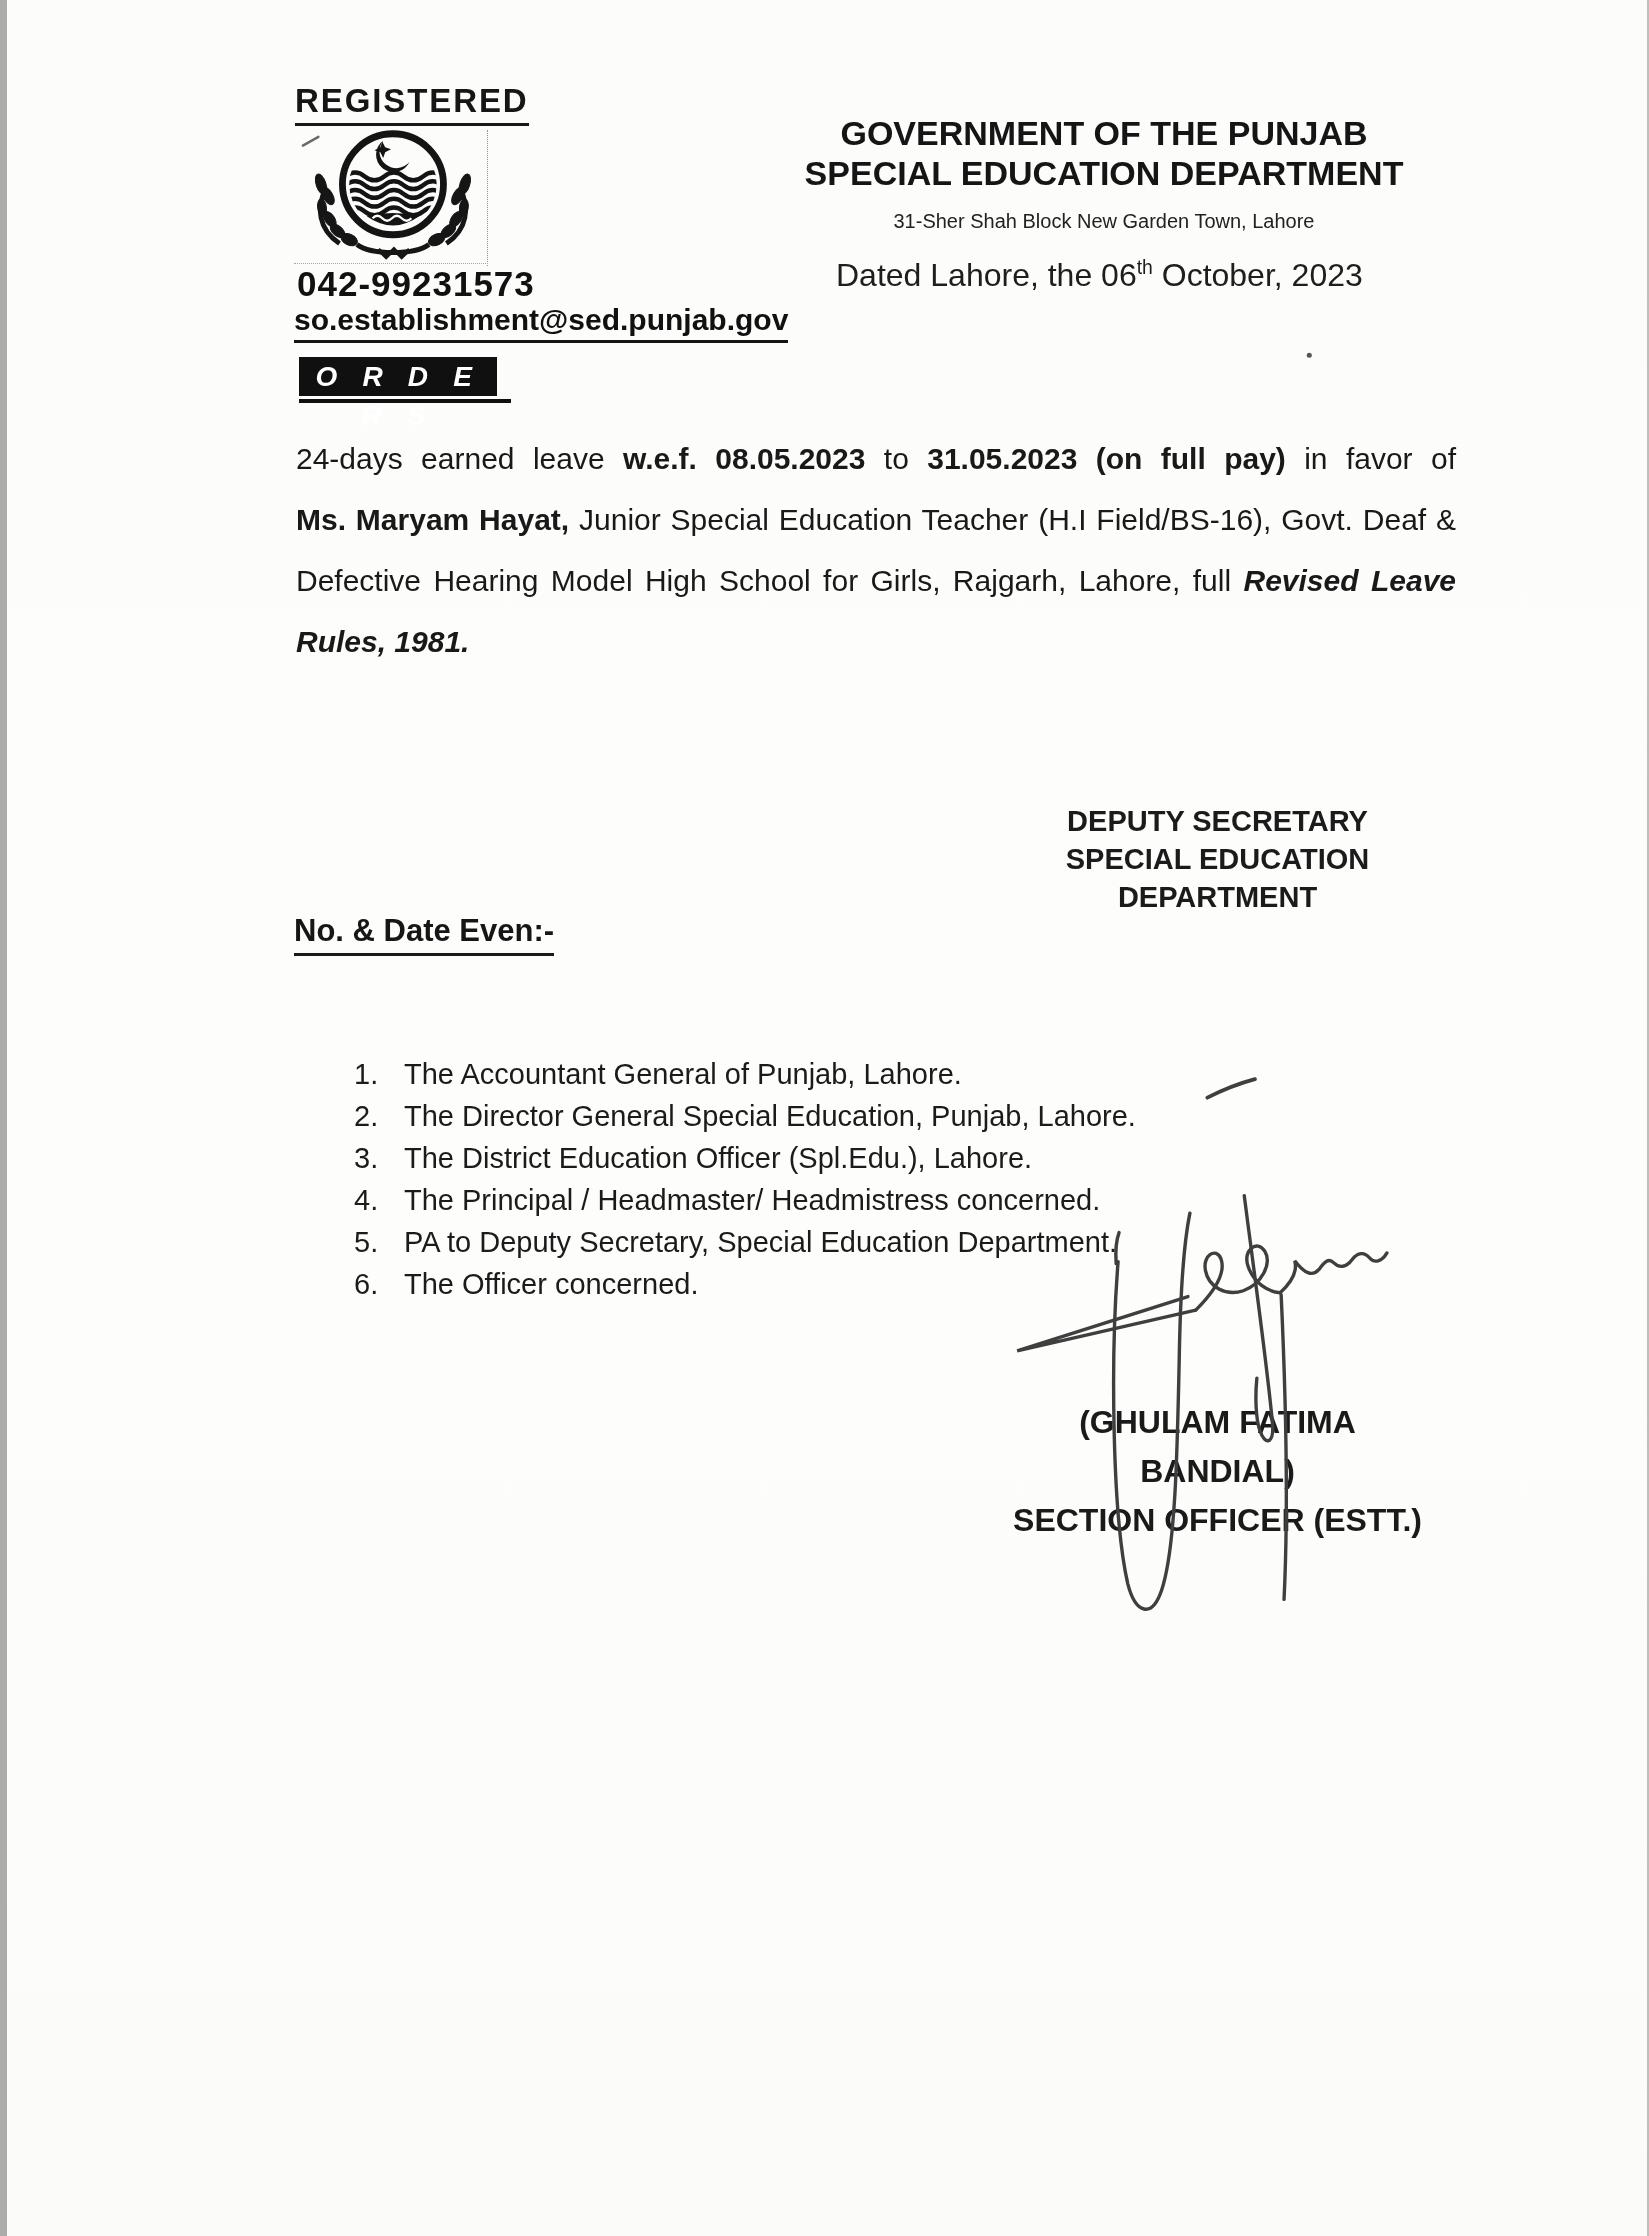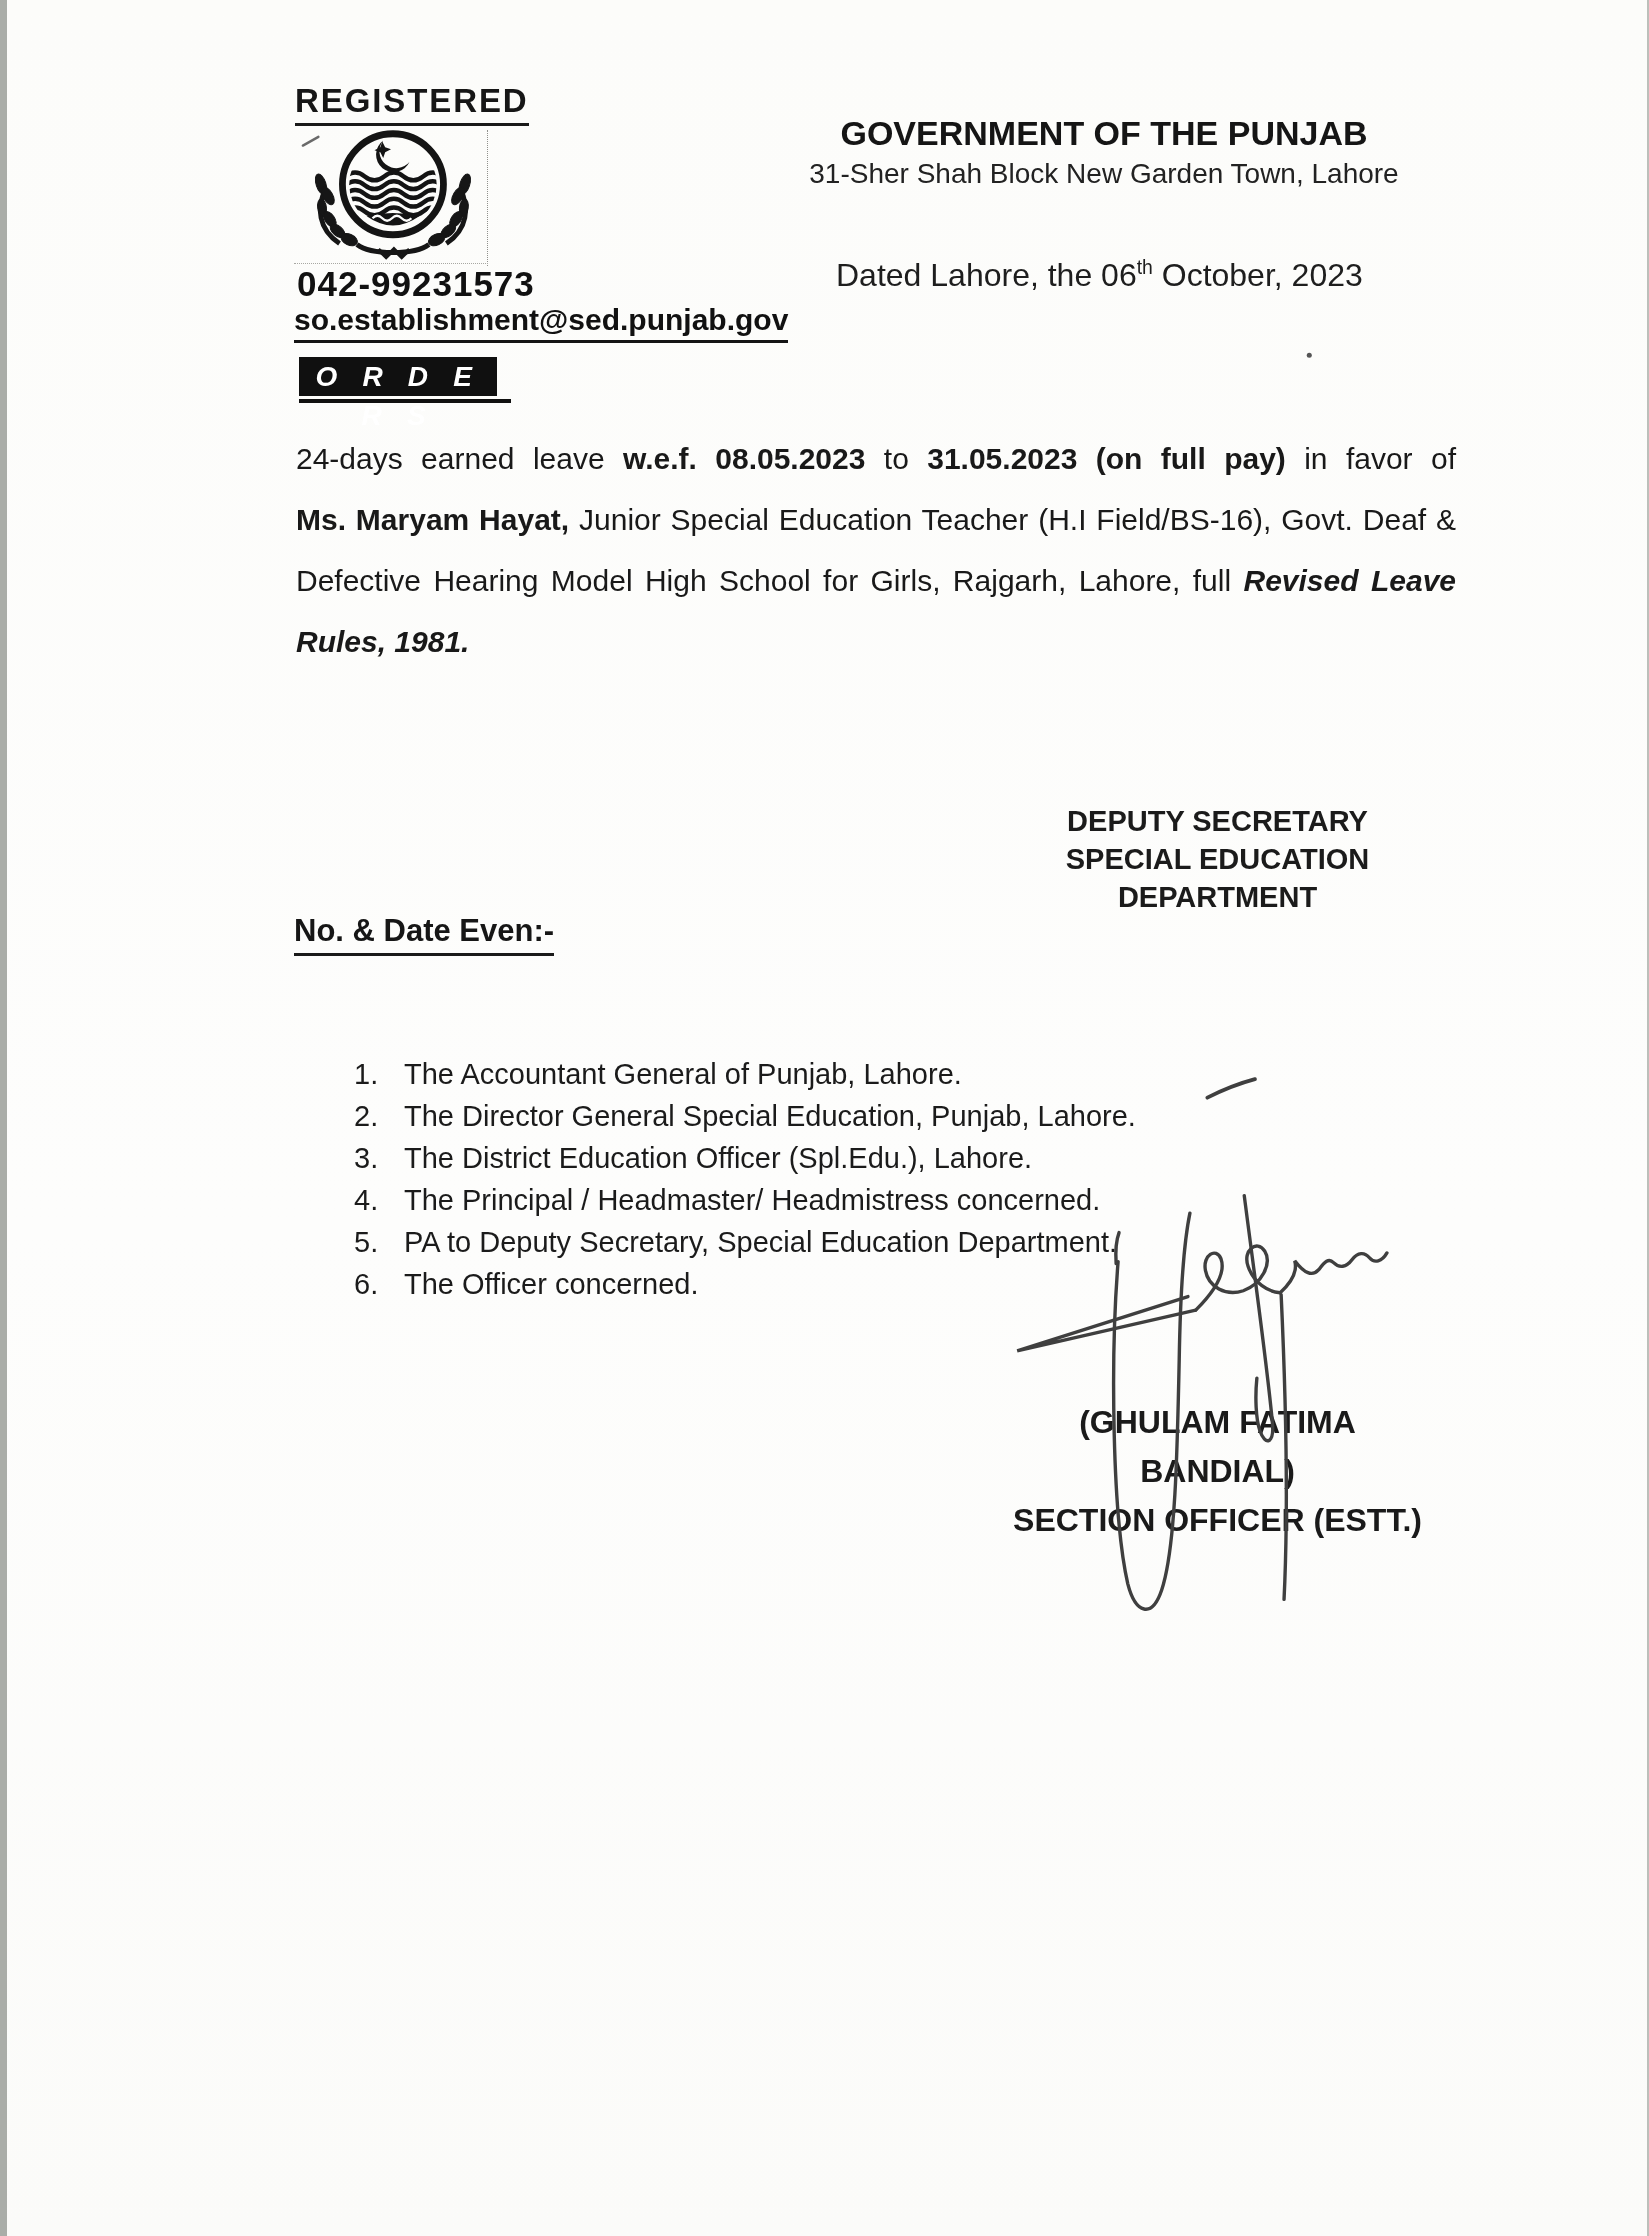--- a/index.html
+++ b/index.html
@@ -24,21 +24,21 @@
   .guide-h { left:294px; top:263px; width:194px; height:0; border-top:1.9px dotted #a8a8a3; }
   .phone { left:297px; top:264px; font-size:35px; font-weight:bold; letter-spacing:1px; color:#111; }
   .email {
     left:294px; top:303px; font-size:30px; font-weight:bold; color:#111;
     border-bottom:3.9px solid #141414; padding-bottom:2.9px;
   }
 
   
   .hdr-right { left:791px; top:113px; width:626px; text-align:center; }
   .hdr-right .gov  { font-size:34px; font-weight:bold; line-height:40px; color:#151515; }
-  .hdr-right .addr { font-size:28px; line-height:35px; margin-top:3px; color:#222; }
+  .hdr-right .addr { font-size:20px; line-height:35px; margin-top:11px; color:#222; }
   .dateline { left:836px; top:256px; width:563px; font-size:32px; color:#1e1e1e; }
   .dateline sup { font-size:19.4px; }
 
   
   .orders-box {
     left:299px; top:357px; width:198px; height:39px; background:#101010;
     color:#ffffff; font-size:28px; font-weight:bold; font-style:italic;
     letter-spacing:8.7px; line-height:39px; text-align:center;
   }
   .orders-underline { left:299px; top:399px; width:212px; height:3.9px; background:#101010; }
@@ -124,20 +124,21 @@
   </svg>
 
   <div class="abs guide-v"></div>
   <div class="abs guide-h"></div>
 
   <div class="abs phone">042-99231573</div>
   <div class="abs email">so.establishment@sed.punjab.gov</div>
 
   <div class="abs hdr-right">
     <div class="gov">GOVERNMENT OF THE PUNJAB</div>
+    <div class="gov">SPECIAL EDUCATION DEPARTMENT</div>
     <div class="addr">31-Sher Shah Block New Garden Town, Lahore</div>
   </div>
 
   <div class="abs dateline"><span>Dated Lahore, the 06</span><sup>th</sup><span> October, 2023</span></div>
 
   <div class="abs orders-box">O R D E R S</div>
   <div class="abs orders-underline"></div>
 
   <div class="abs para">
     <div class="pline j"><span>24-days earned leave </span><span class="b">w.e.f. 08.05.2023 </span><span>to </span><span class="b">31.05.2023 (on full pay) </span><span>in favor of</span></div>

